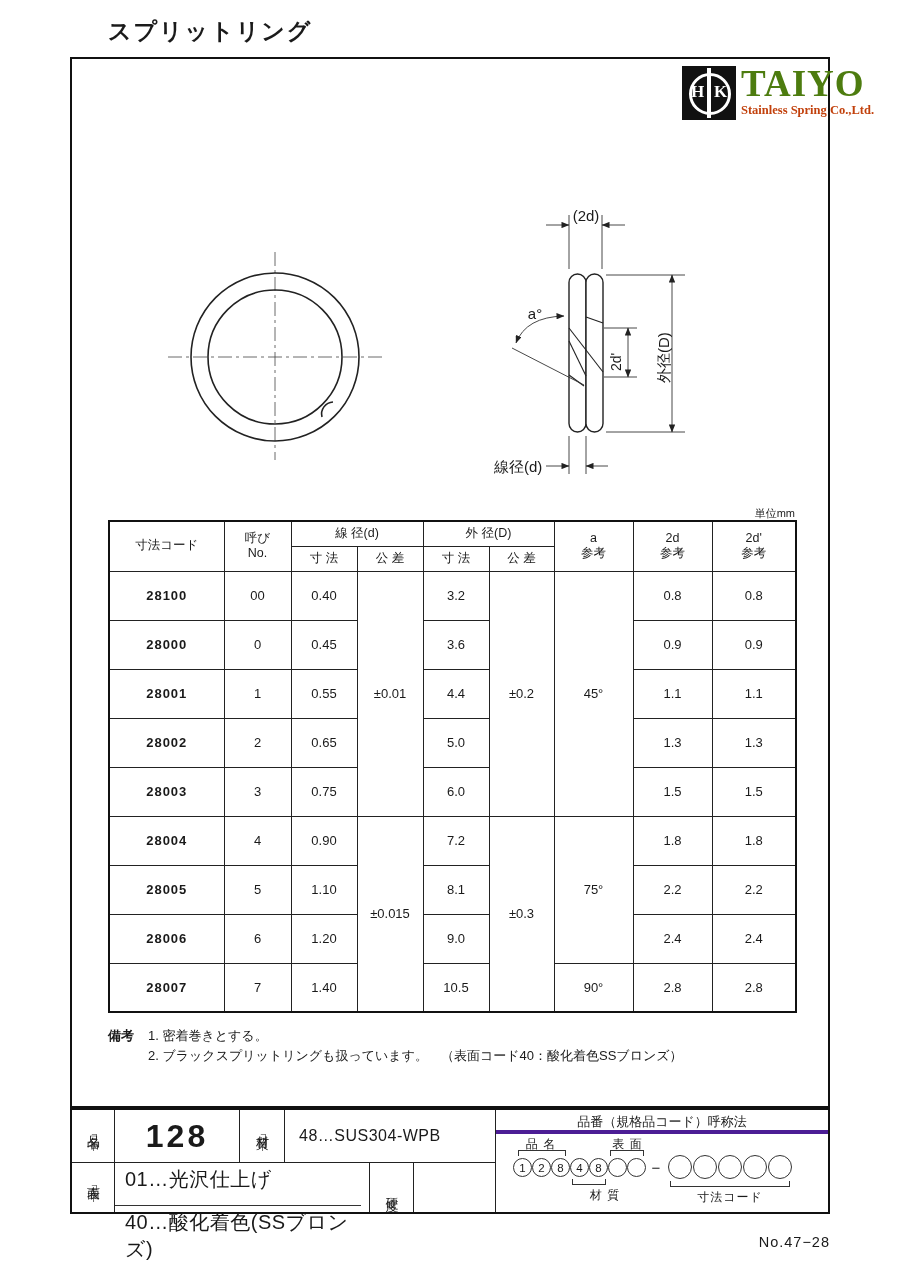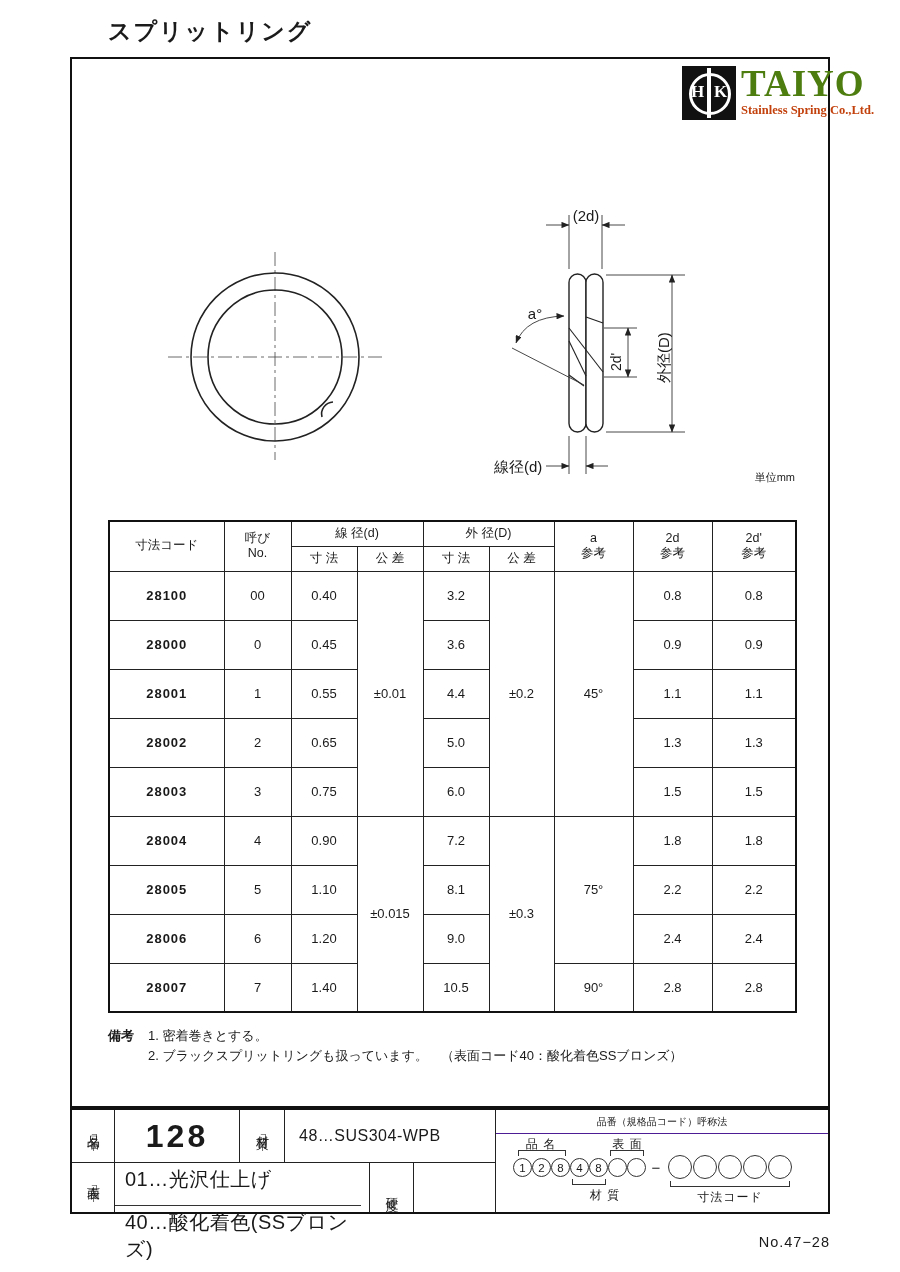--- a/index.html
+++ b/index.html
@@ -15,21 +15,21 @@
   .emblem .ring{position:absolute;left:7px;top:7px;width:36px;height:36px;border:3px solid #fff;border-radius:50%;}
   .emblem .bar{position:absolute;left:25px;top:2px;width:4px;height:50px;background:#fff;}
   .emblem .lh,.emblem .lk{position:absolute;top:16px;color:#fff;font-size:17px;font-weight:bold;font-family:"Liberation Serif",serif;}
   .emblem .lh{left:9px;} .emblem .lk{left:32px;}
   .logo-text{margin-left:5px;}
   .logo-name{font-family:"Liberation Serif","DejaVu Serif",serif;font-weight:bold;font-size:37px;line-height:36px;letter-spacing:1px;color:#4d7c0f;}
   .logo-sub{font-family:"Liberation Serif","DejaVu Serif",serif;font-weight:bold;font-size:12.5px;color:#c2410c;margin-top:1px;}
 
   svg text{font-family:"Liberation Sans","DejaVu Sans",sans-serif;fill:#1a1a1a;}
 
-  .unit-label{left:690px;top:470px;width:105px;text-align:right;font-size:11px;}
+  .unit-label{left:690px;top:506px;width:105px;text-align:right;font-size:11px;}
 
   
   .spec{left:108px;top:520px;}
   table.spec-t{border-collapse:collapse;table-layout:fixed;border:2px solid #111;}
   table.spec-t td{border:1px solid #222;text-align:center;vertical-align:middle;padding:0;font-size:13px;}
   tr.hrow td{font-size:12.5px;line-height:1.25;}
   tr.hrow{height:25px;}
   tr.brow{height:49px;}
   td.code-cell{font-size:18px;font-weight:600;letter-spacing:1px;}
 
@@ -43,21 +43,21 @@
   .br{border-right:1px solid #222;}
   .vwrap{display:flex;flex-direction:column;align-items:center;justify-content:center;height:100%;}
   .vmain{writing-mode:vertical-rl;font-size:13px;letter-spacing:1px;}
   .vsub{writing-mode:vertical-rl;font-size:8px;margin-top:2px;}
   .big-code{font-size:32px;font-weight:bold;letter-spacing:3px;}
   .mat-val{font-size:16px;letter-spacing:0.5px;}
   .surf-line{font-size:20px;letter-spacing:0.5px;padding:3px 4px 12px 10px;}
   .surf-line.first{border-bottom:1px solid #333;margin-right:8px;}
 
   .naming-title{position:absolute;left:0;top:0;width:100%;height:24px;line-height:24px;
-      text-align:center;font-size:10px;border-bottom:1px solid #4c1d95;box-sizing:border-box;}
+      text-align:center;font-size:13px;border-bottom:4px solid #4c1d95;box-sizing:border-box;}
   .circle{position:absolute;border:1px solid #333;border-radius:50%;background:#fff;
       display:flex;align-items:center;justify-content:center;box-sizing:border-box;}
   .c-digit{width:19px;height:19px;font-size:11.5px;}
   .c-mid{width:19px;height:19px;}
   .c-end{width:24px;height:24px;}
   .bk-label{position:absolute;text-align:center;font-size:12px;letter-spacing:1px;white-space:nowrap;}
   .bk-down{position:absolute;height:6px;border-top:1px solid #333;border-left:1px solid #333;border-right:1px solid #333;box-sizing:border-box;}
   .bk-up{position:absolute;height:6px;border-bottom:1px solid #333;border-left:1px solid #333;border-right:1px solid #333;box-sizing:border-box;}
   .dash-glyph{position:absolute;font-size:15px;display:flex;align-items:center;justify-content:center;}
 

